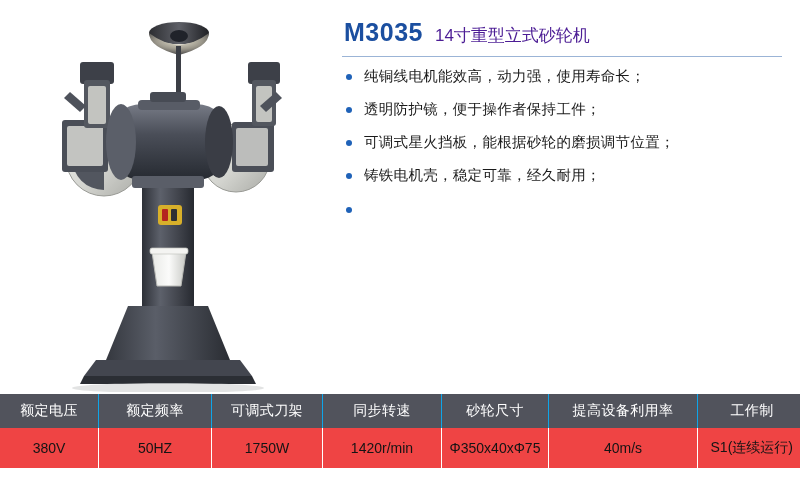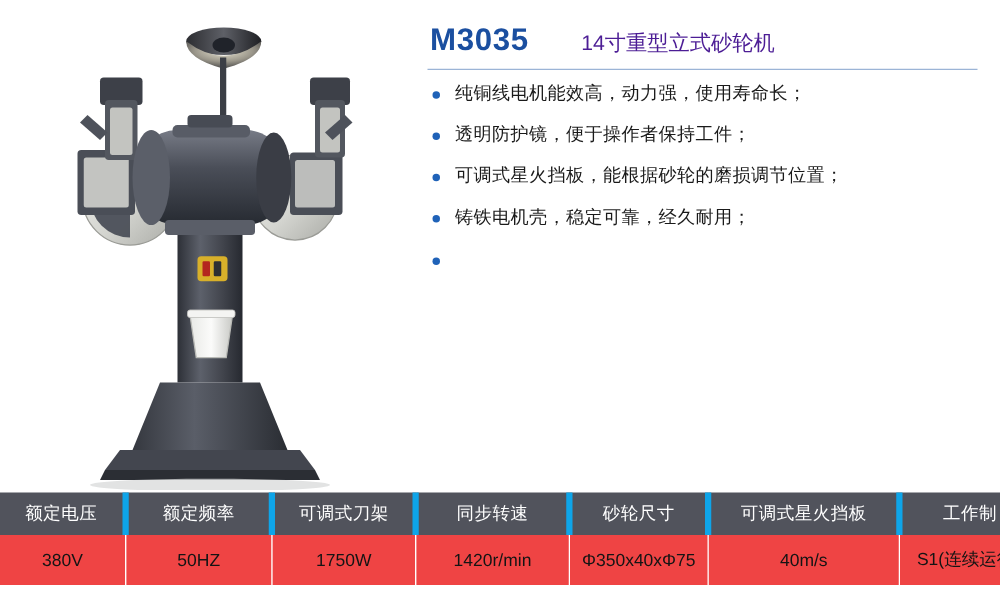--- a/index.html
+++ b/index.html
@@ -40,21 +40,21 @@
   
   .info-panel {
     position: absolute;
     left: 336px;
     top: 18px;
     width: 452px;
   }
   .title-row {
     display: flex;
     align-items: baseline;
-    gap: 42px;
+    gap: 12px;
     padding-left: 8px;
   }
   .model {
     color: #1b4fa0;
     font-size: 25px;
     font-weight: bold;
     letter-spacing: 0.5px;
     white-space: nowrap;
   }
   .subtitle {
@@ -109,21 +109,21 @@
     text-align: center;
     font-weight: normal;
     font-size: 14px;
     color: #ffffff;
     padding: 0;
     height: 34px;
     vertical-align: middle;
   }
   .spec-table thead th {
     background: #51535c;
-    border-right: 5px solid #0ea5e9;
+    border-right: 1px solid #0ea5e9;
     letter-spacing: 0.4px;
   }
   .spec-table thead th:last-child { border-right: none; }
   .spec-table tbody td {
     background: #ef4444;
     color: #141414;
     height: 40px;
     font-size: 14px;
     border-right: 1px solid #ffffff;
   }
@@ -281,21 +281,21 @@
   </div>
 
   <table class="spec-table">
     <thead>
       <tr>
         <th class="col-0">额定电压</th>
         <th class="col-1">额定频率</th>
         <th class="col-2">可调式刀架</th>
         <th class="col-3">同步转速</th>
         <th class="col-4">砂轮尺寸</th>
-        <th class="col-5">可调式星火挡板</th>
+        <th class="col-5">提高设备利用率</th>
         <th class="col-6">工作制</th>
       </tr>
     </thead>
     <tbody>
       <tr>
         <td>380V</td>
         <td>50HZ</td>
         <td>1750W</td>
         <td>1420r/min</td>
         <td>Φ350x40xΦ75</td>

